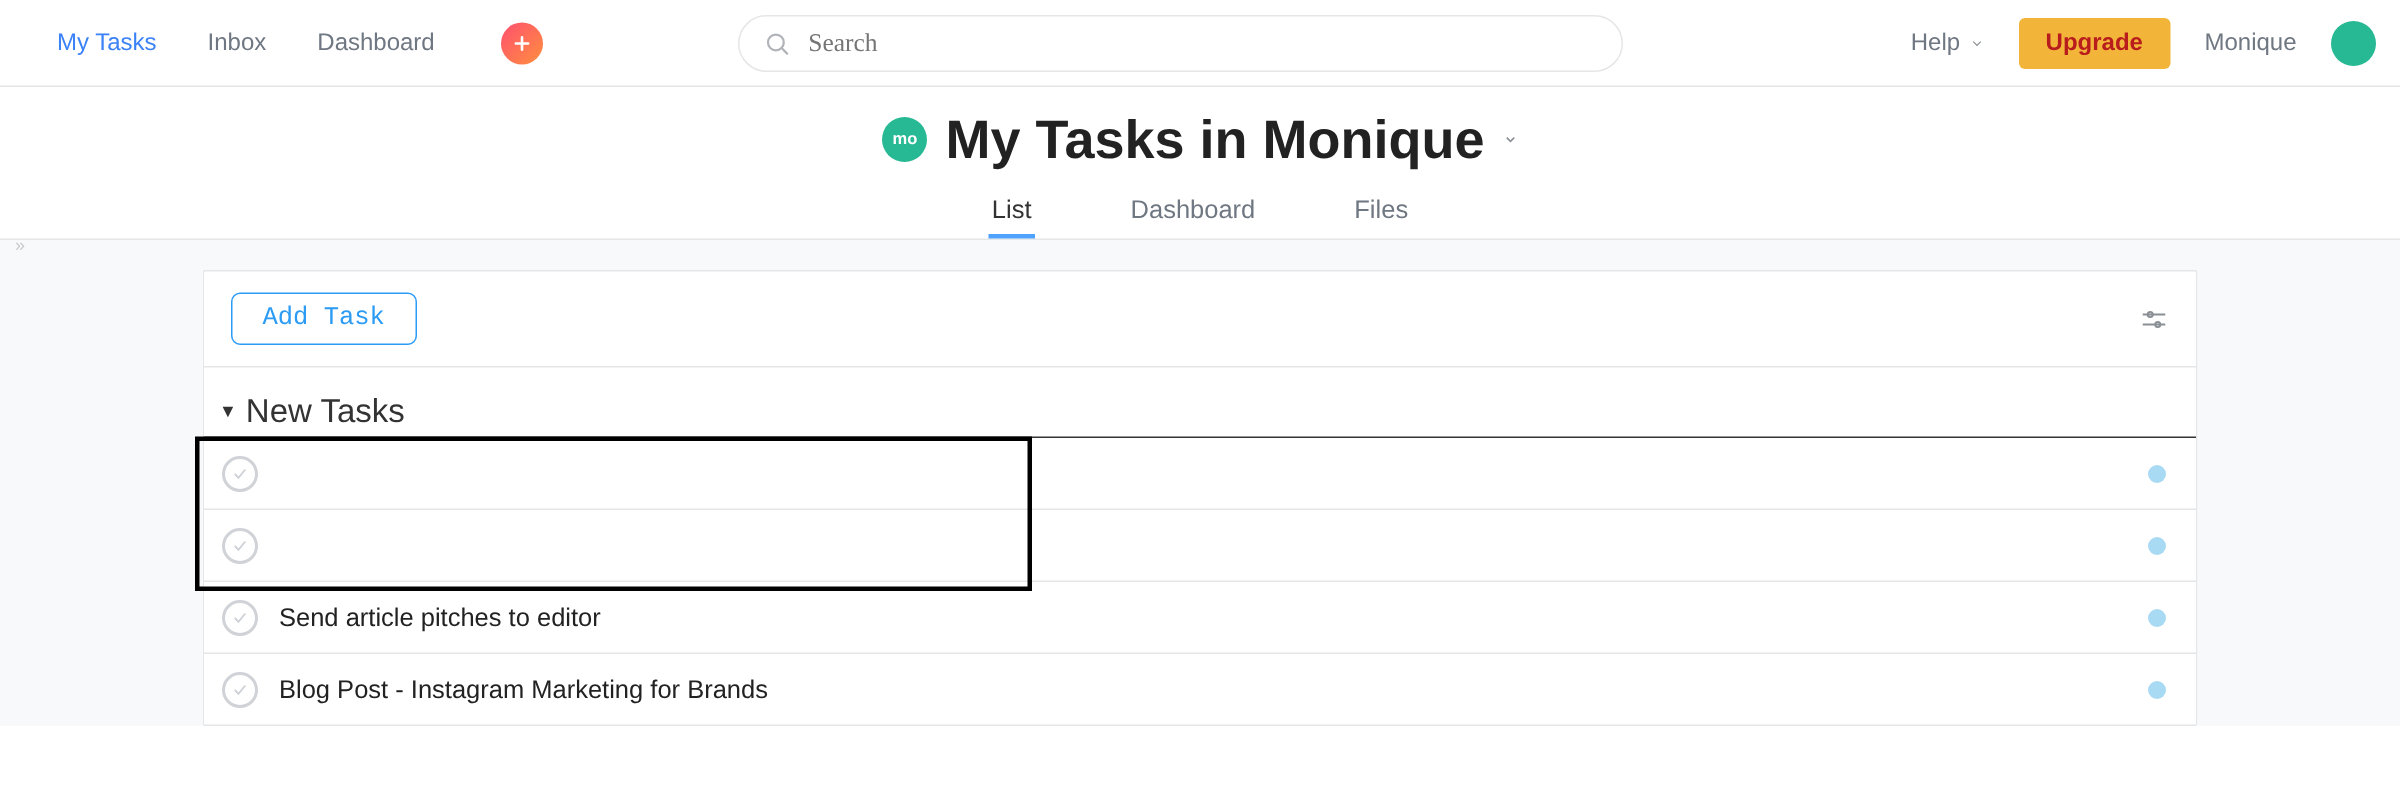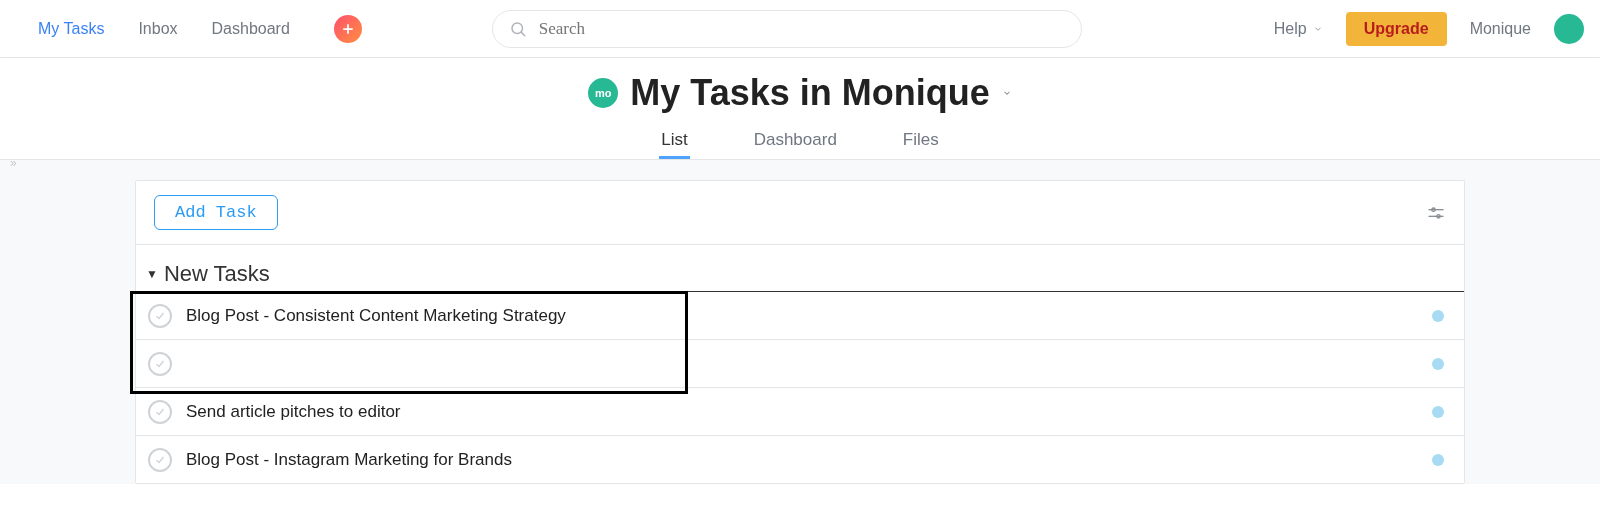--- a/index.html
+++ b/index.html
@@ -139,21 +139,20 @@
       <span>New Tasks</span>
     </div>
 
     <div class="highlight-box">
       <div class="task-row">
         <span class="check">
             <svg viewBox="0 0 24 24">
               <path d="M5 12l5 5 9-11" fill="none" stroke="#cfd2d6" stroke-width="2.5"></path>
             </svg>
           </span>
-        <span class="task-title">Blog Post - Consistent Content Marketing Strategy</span>
         <span class="row-spacer"></span>
         <span class="dot"></span>
       </div>
       <div class="task-row">
         <span class="check">
             <svg viewBox="0 0 24 24">
               <path d="M5 12l5 5 9-11" fill="none" stroke="#cfd2d6" stroke-width="2.5"></path>
             </svg>
           </span>
         <span class="task-title"></span>

